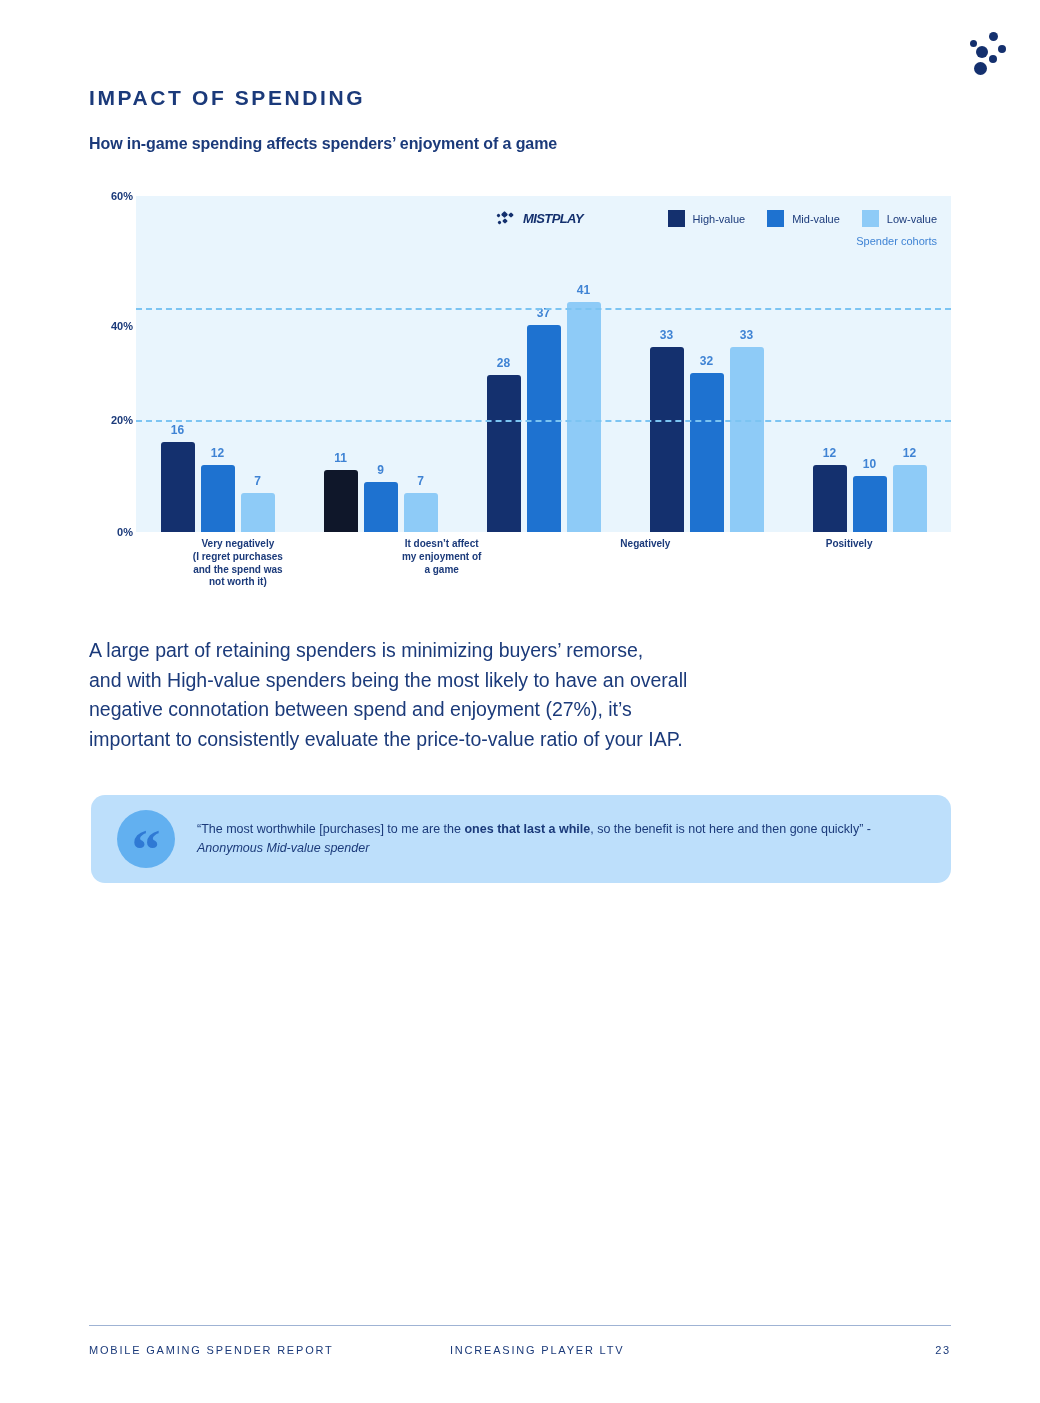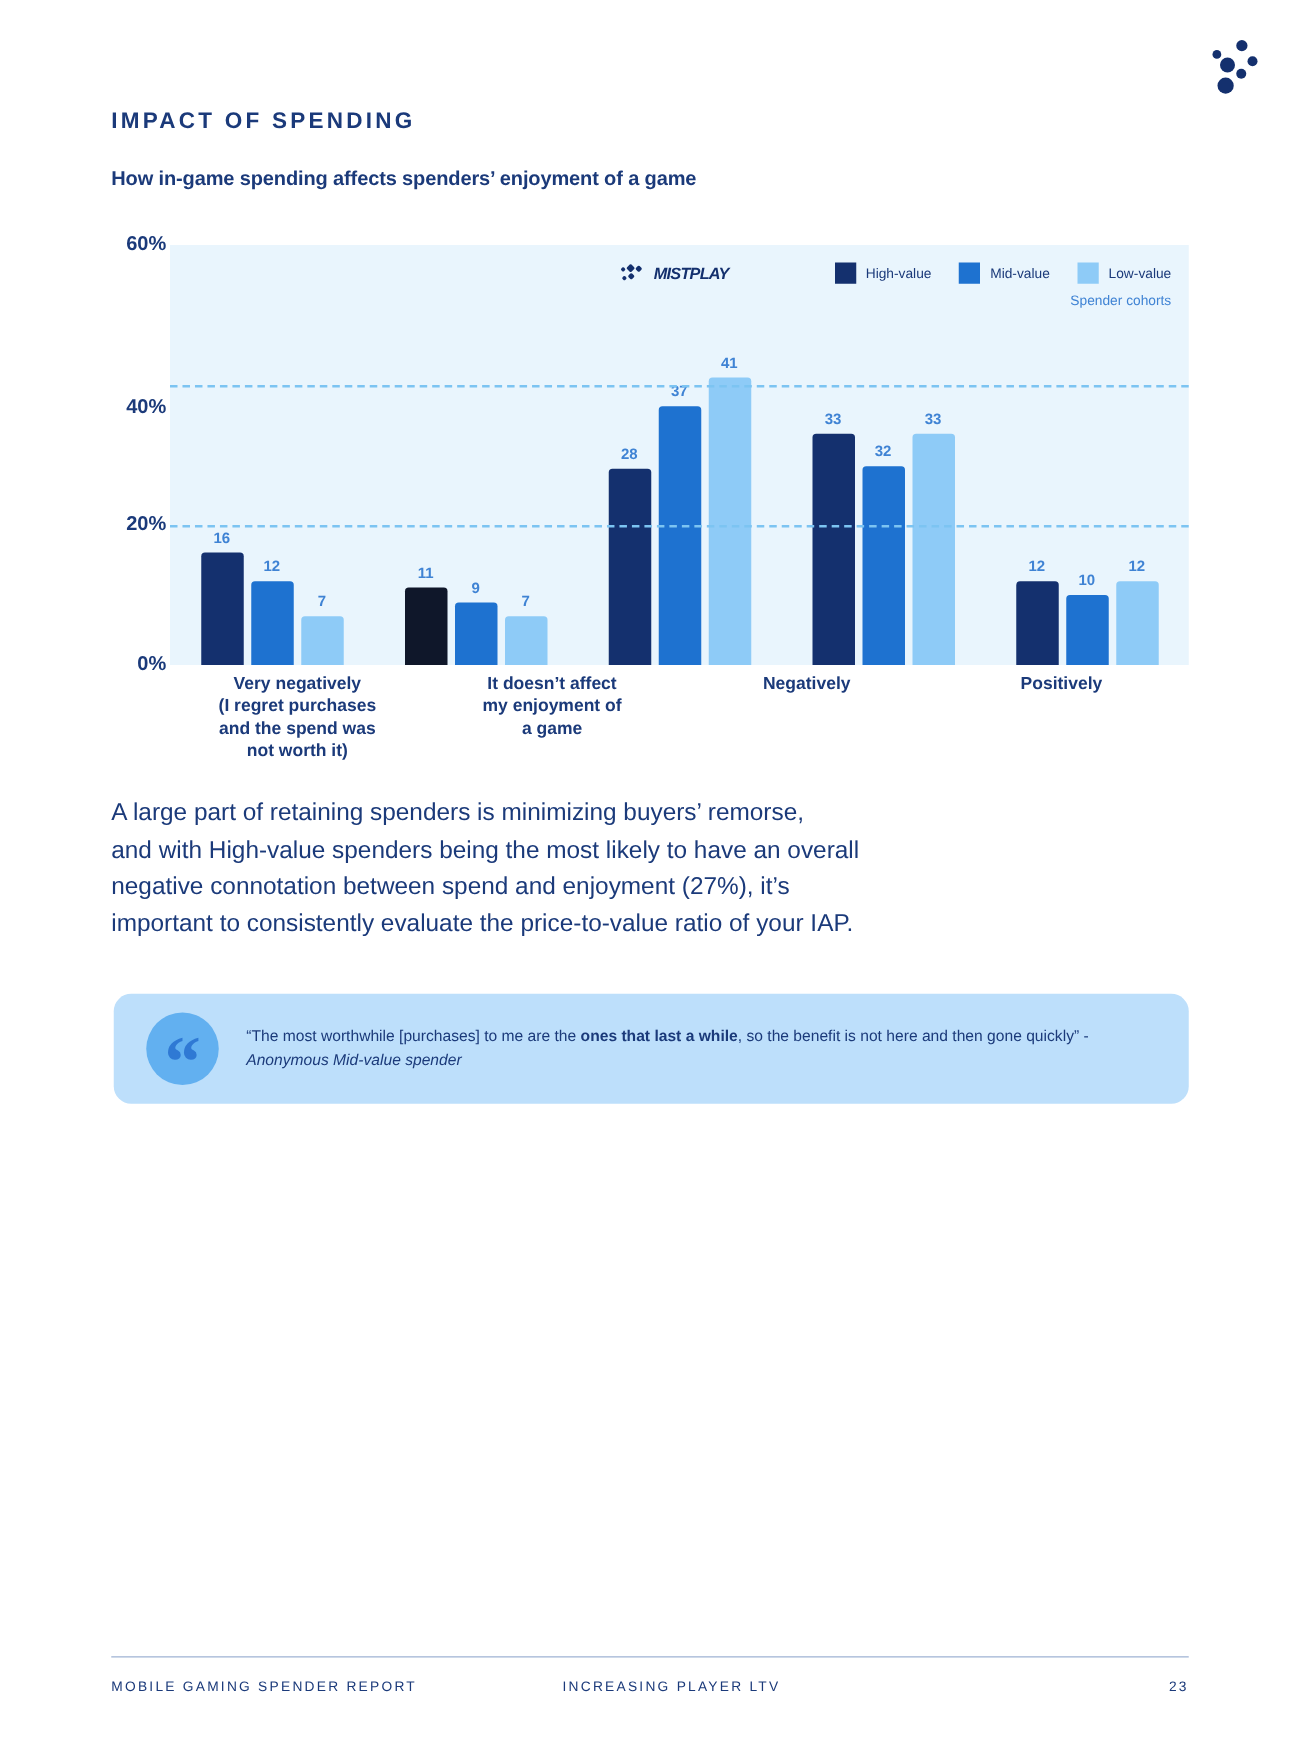--- a/index.html
+++ b/index.html
@@ -35,21 +35,21 @@
   .dot-cluster .d3 { width: 12px; height: 12px; left: 18px; top: 22px; }
   .dot-cluster .d4 { width: 8px;  height: 8px;  left: 40px; top: 21px; }
   .dot-cluster .d5 { width: 8px;  height: 8px;  left: 31px; top: 31px; }
   .dot-cluster .d6 { width: 13px; height: 13px; left: 16px; top: 38px; }
 
   
   .eyebrow {
     position: absolute;
     left: 89px;
     top: 86px;
-    font-size: 18px;
+    font-size: 21px;
     font-weight: bold;
     letter-spacing: 2.6px;
     color: #1b3a7a;
   }
   .headline {
     position: absolute;
     left: 89px;
     top: 135px;
     font-size: 16px;
     font-weight: bold;
@@ -68,21 +68,21 @@
   .y-axis {
     position: absolute;
     left: 0;
     top: 0;
     width: 44px;
     height: 342px;
   }
   .y-tick {
     position: absolute;
     right: 0;
-    font-size: 16px;
+    font-size: 11px;
     font-weight: bold;
     color: #1b3a7a;
     transform: translateY(-50%);
     white-space: nowrap;
   }
   .plot {
     position: absolute;
     left: 47px;
     top: 6px;
     width: 815px;
@@ -192,21 +192,21 @@
   .x-labels {
     position: absolute;
     left: 47px;
     top: 348px;
     width: 815px;
     display: flex;
   }
   .x-label {
     flex: 1 1 0;
     text-align: center;
-    font-size: 14px;
+    font-size: 10px;
     font-weight: bold;
     line-height: 1.28;
     color: #1b3a7a;
     padding: 0 4px;
     box-sizing: border-box;
     white-space: pre-line;
   }
 
   
   .body-copy {

